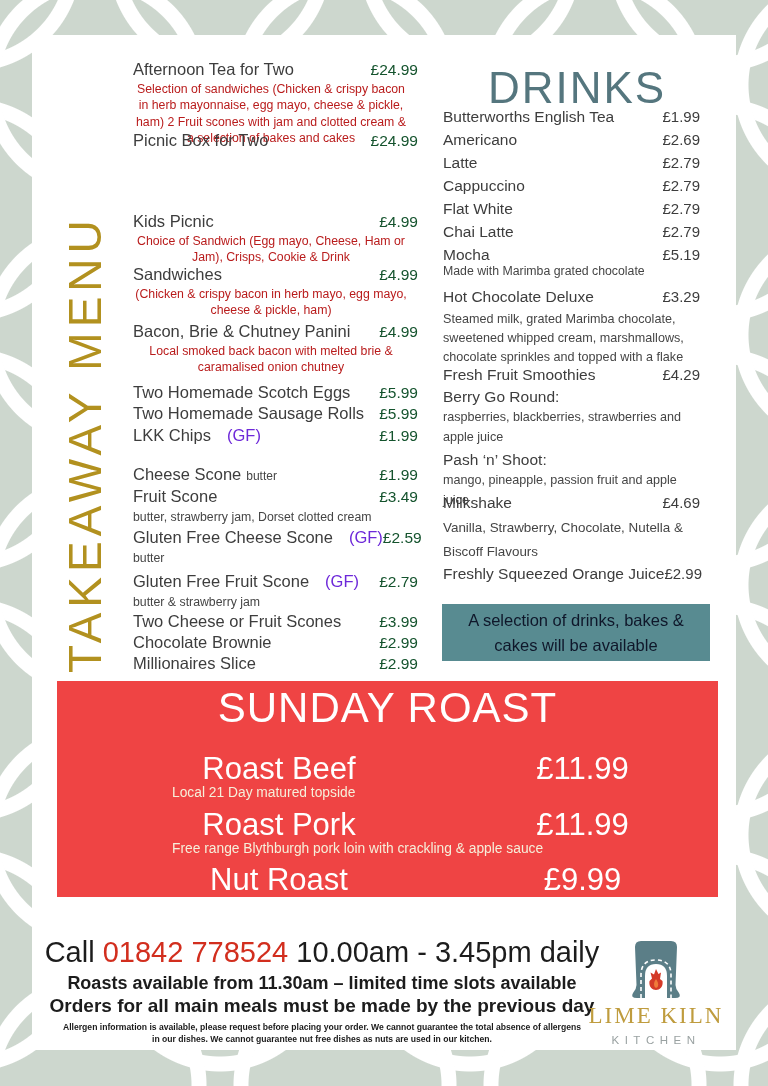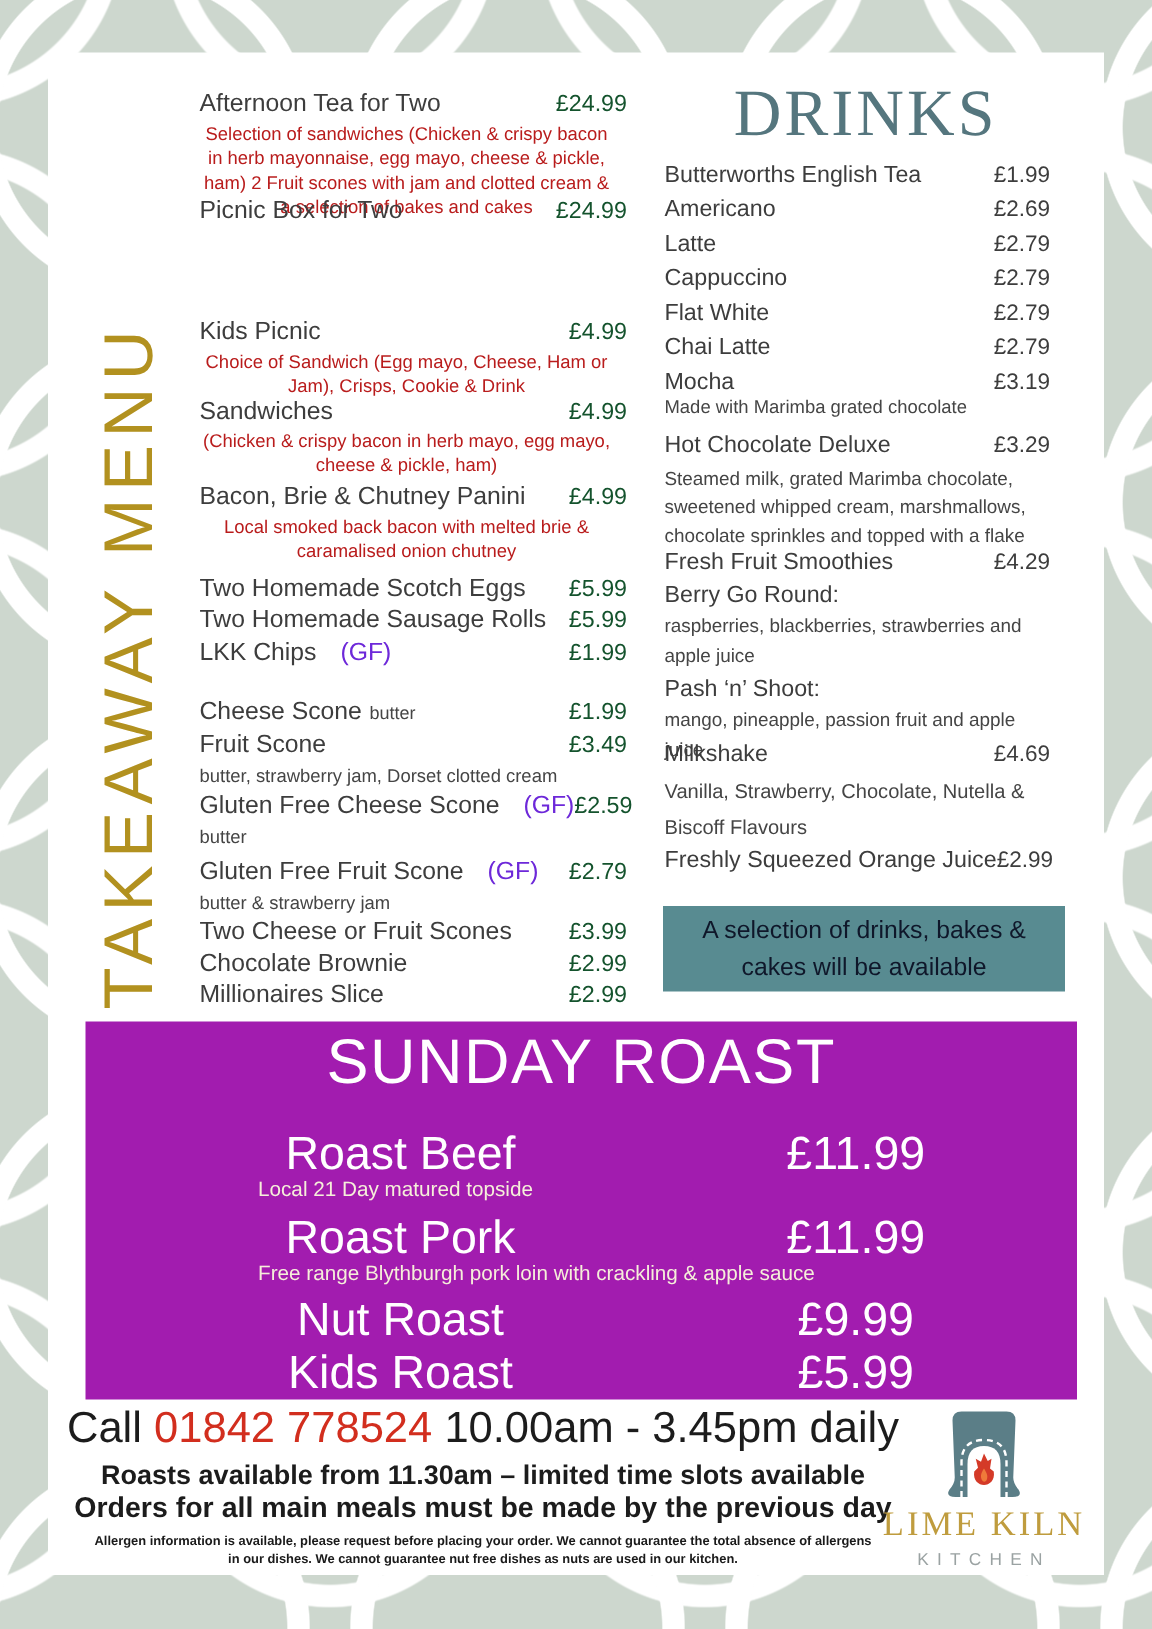--- a/index.html
+++ b/index.html
@@ -27,42 +27,42 @@
   .food-item{position:absolute;left:101px;width:285px;}
   .irow{display:flex;align-items:baseline;}
   .iname{font-size:16.5px;color:#3d3d3d;white-space:nowrap;}
   .iprice{margin-left:auto;font-size:15.5px;color:#14532d;}
   .idesc{font-size:12.3px;color:#b91c1c;line-height:1.33;margin-top:2px;width:276px;text-align:center;}
   .isub{font-size:12.3px;color:#454545;margin-top:4px;}
   .gf{color:#6d28d9;margin-left:16px;}
   .suffix{font-size:12px;color:#454545;margin-left:5px;}
 
   
-  .drinks-head{position:absolute;left:411px;top:15px;width:268px;text-align:center;
-    font-size:44px;font-weight:300;letter-spacing:2px;color:#55767e;font-family:Liberation Serif, serif;}
+  .drinks-head{position:absolute;left:411px;top:28px;width:268px;text-align:center;
+    font-size:44px;font-weight:300;letter-spacing:2px;color:#55767e;}
   .drink{position:absolute;left:411px;width:257px;}
   .dname{font-size:15.5px;color:#3d3d3d;white-space:nowrap;}
   .dprice{margin-left:auto;font-size:15px;color:#3d3d3d;}
   .dsub{font-size:12.3px;color:#454545;margin-top:0px;}
   .ddesc{font-size:12.6px;color:#454545;line-height:1.5;margin-top:4px;}
   .variant-label{font-size:15.5px;color:#3d3d3d;margin-top:4px;}
   .variant-desc{font-size:12.6px;color:#454545;line-height:1.55;margin-top:2px;}
   .milk-desc{font-size:13.4px;color:#454545;line-height:1.8;margin-top:4px;}
 
   .note-box{position:absolute;left:410px;top:569px;width:268px;height:57px;background:#588b91;
     display:flex;align-items:center;justify-content:center;text-align:center;
     font-size:16.5px;line-height:1.5;color:#0f172a;padding:0 14px;box-sizing:border-box;}
 
   
-  .roast{position:absolute;left:25px;top:646px;width:661px;height:252px;background:#a21caf;color:#ffffff;}
+  .roast{position:absolute;left:25px;top:646px;width:661px;height:216px;background:#ef4444;color:#ffffff;}
   .roast-title{position:absolute;top:3px;left:0;width:100%;text-align:center;
     font-size:42px;font-weight:300;letter-spacing:1px;}
   .roast-subtitle{position:absolute;top:55px;left:0;width:100%;text-align:center;
     font-size:15.3px;font-weight:300;color:#f7f1dd;}
-  .rrow{position:absolute;left:0;width:100%;display:flex;padding-left:24px;box-sizing:border-box;}
+  .rrow{position:absolute;left:12px;width:100%;display:flex;padding-left:24px;box-sizing:border-box;}
   .rname{width:372px;text-align:center;font-size:31px;font-weight:300;}
   .rprice{width:235px;text-align:center;font-size:31px;font-weight:300;}
   .rsub{position:absolute;left:115px;font-size:13.8px;font-weight:300;color:#f6efda;}
 
   
   .call-line{position:absolute;left:10px;top:901px;width:560px;text-align:center;
     font-size:29px;color:#1c1c1c;}
   .phone{color:#d22e1e;}
   .foot2{position:absolute;left:10px;top:938px;width:560px;text-align:center;
     font-size:18px;font-weight:600;color:#1c1c1c;}
@@ -220,21 +220,21 @@
   </div>
   <div class="drink" style="top:188px">
     <div class="irow">
         <span class="dname">Chai Latte</span>
         <span class="dprice">£2.79</span>
       </div>
   </div>
   <div class="drink" style="top:211px">
     <div class="irow">
         <span class="dname">Mocha</span>
-        <span class="dprice">£3.19</span>
+        <span class="dprice">£5.19</span>
       </div>
     <div class="dsub">Made with Marimba grated chocolate</div>
   </div>
   <div class="drink" style="top:253px">
     <div class="irow">
         <span class="dname">Hot Chocolate Deluxe</span>
         <span class="dprice">£3.29</span>
       </div>
     <div class="ddesc">Steamed milk, grated Marimba chocolate, sweetened whipped cream, marshmallows, chocolate sprinkles and topped with a flake</div>
   </div>

